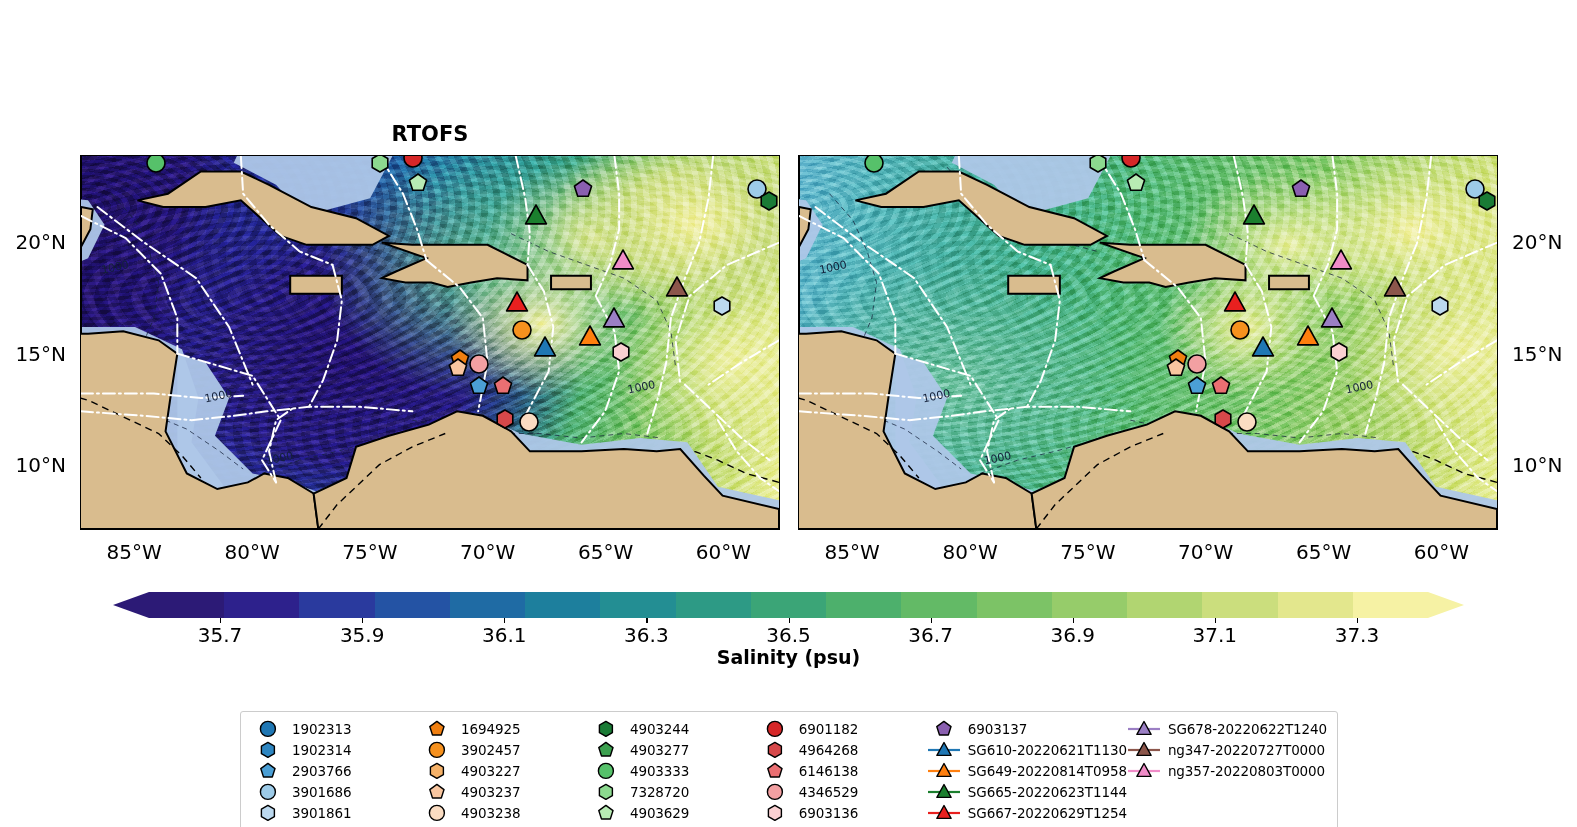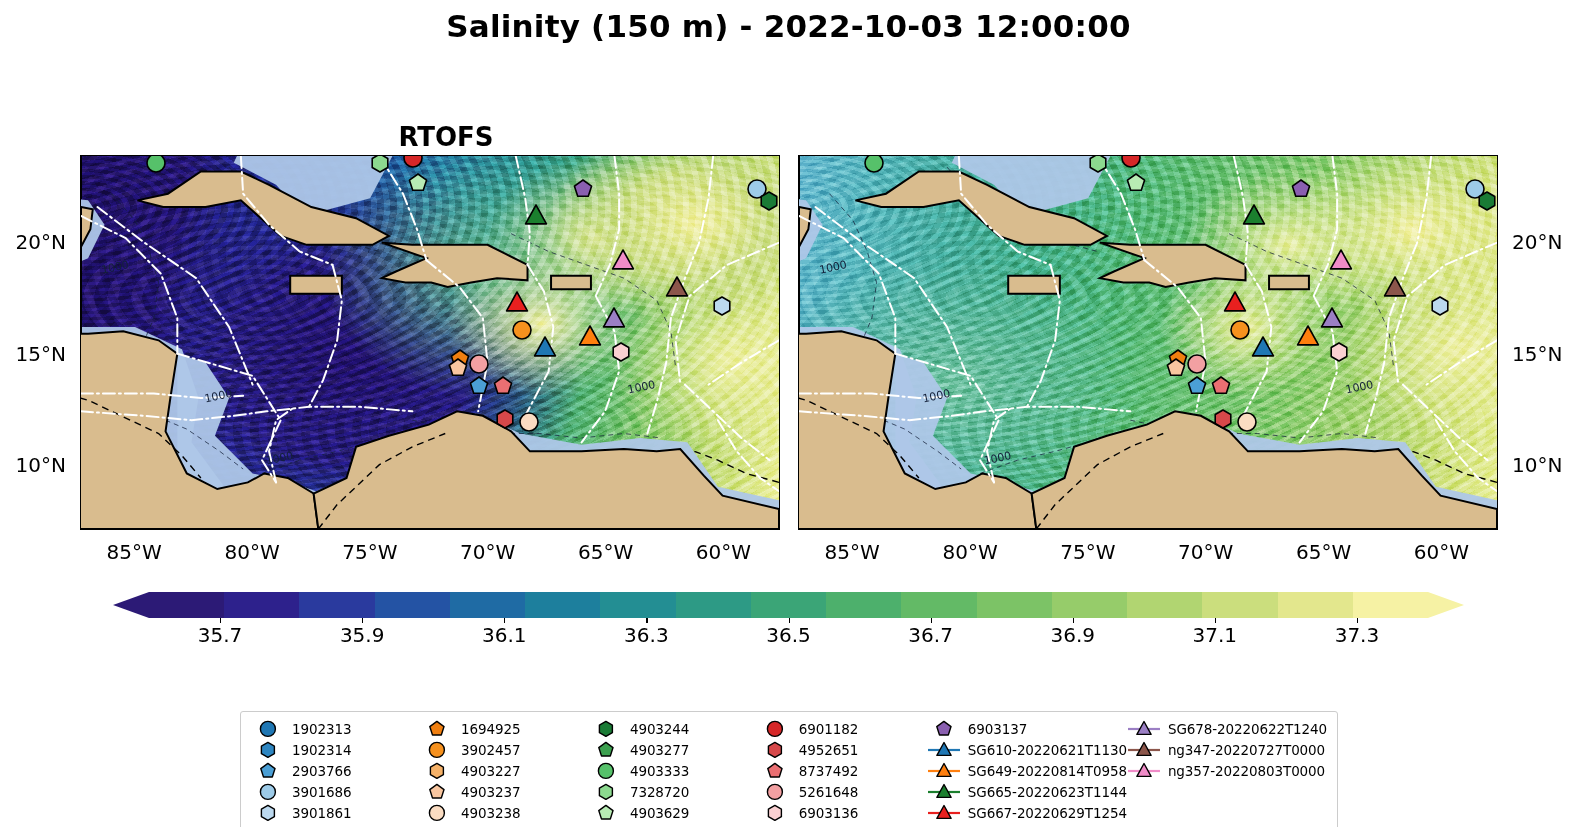--- a/index.html
+++ b/index.html
@@ -13,22 +13,22 @@
     position:absolute;left:0;top:8px;width:1577px;text-align:center;
     font-size:31px;font-weight:bold;letter-spacing:.2px;
   }
 
   
   .panel{position:absolute;top:155px;height:375px;}
   #panel-rtofs{left:80px;width:700px;}
   #panel-amseas{left:798px;width:700px;}
 
   .panel-title{
-    position:absolute;left:16px;top:-33px;width:100%;text-align:center;
-    font-size:26px;font-weight:bold;
+    position:absolute;left:0;top:-33px;width:100%;text-align:center;
+    font-size:21px;font-weight:bold;
   }
 
   .map{
     position:absolute;inset:0;overflow:hidden;
     border:1.4px solid #000;box-sizing:border-box;background:#2a1f6b;
   }
 
   
   .field{position:absolute;inset:0;}
 
@@ -121,21 +121,20 @@
 
   
   .mk{position:absolute;transform:translate(-50%,-50%);}
   .mk svg{display:block;overflow:visible;}
 </style>
 </head>
 <body>
 
 <div class="fig">
 
-  <div id="figure-title">Salinity (150 m) - 2022-10-03 12:00:00</div>
 
   <div class="panel" id="panel-rtofs">
     <div class="panel-title">RTOFS</div>
     <div class="map">
       <div class="field rtofs-base"></div>
       <div class="swirl"></div>
       <div class="swirl2"></div>
       <div class="geo">
           <svg viewBox="0 0 700 375" preserveAspectRatio="none">
             <polygon points="-240.4,0.0 -110.8,42.4 -51.9,37.9 7.1,44.6 23.6,69.2 7.1,102.7 -28.3,118.3 -40.1,154.0 -11.8,171.9 54.2,171.9 101.3,194.2 117.8,243.3 110.8,287.9 143.8,332.6 195.6,328.1 242.8,341.5 261.6,375.0 0.0,375.0 0.0,0.0 -240.4,0.0" fill="#aec7e8" opacity=".95"></polygon>
@@ -667,20 +666,21 @@
       <div class="cblab" style="left: 675.5px;">36.5</div>
       <div class="cbtick" style="left: 817.611px;"></div>
       <div class="cblab" style="left: 817.611px;">36.7</div>
       <div class="cbtick" style="left: 959.722px;"></div>
       <div class="cblab" style="left: 959.722px;">36.9</div>
       <div class="cbtick" style="left: 1101.83px;"></div>
       <div class="cblab" style="left: 1101.83px;">37.1</div>
       <div class="cbtick" style="left: 1243.94px;"></div>
       <div class="cblab" style="left: 1243.94px;">37.3</div>
     </div>
+  <div id="colorbar-label">Salinity (psu)</div>
 
   <div id="legend">
     <div id="legend-grid">
         <div class="lg-item">
           <div class="lg-mark">
             <svg width="19.8" height="19.8" viewBox="-9.9 -9.9 19.8 19.8">
               <circle r="7.5" cx="0" cy="0" fill="#1f77b4" stroke="#000" stroke-width="1.4" stroke-linejoin="round"></circle>
             </svg>
           </div>
           <span class="lg-text">1902313</span>
@@ -749,21 +749,21 @@
             </svg>
           </div>
           <span class="lg-text">4903277</span>
         </div>
         <div class="lg-item">
           <div class="lg-mark">
             <svg width="19.8" height="19.8" viewBox="-9.9 -9.9 19.8 19.8">
               <polygon points="0.00,-7.50 6.50,-3.75 6.50,3.75 0.00,7.50 -6.50,3.75 -6.50,-3.75" fill="#d6484a" stroke="#000" stroke-width="1.4" stroke-linejoin="round"></polygon>
             </svg>
           </div>
-          <span class="lg-text">4952651</span>
+          <span class="lg-text">4964268</span>
         </div>
         <div class="lg-item">
           <div class="lg-mark">
             <svg width="34" height="18" viewBox="0 0 34 18">
               <line x1="1" y1="9" x2="33" y2="9" stroke="#1f77b4" stroke-width="2.2"></line>
               <polygon points="17.0,1.5 24.1,14.4 9.9,14.4" fill="#1f77b4" stroke="#000" stroke-width="1.4" stroke-linejoin="round"></polygon>
             </svg>
           </div>
           <span class="lg-text">SG610-20220621T1130</span>
         </div>
@@ -799,21 +799,21 @@
             </svg>
           </div>
           <span class="lg-text">4903333</span>
         </div>
         <div class="lg-item">
           <div class="lg-mark">
             <svg width="19.8" height="19.8" viewBox="-9.9 -9.9 19.8 19.8">
               <polygon points="0.00,-7.50 7.13,-2.32 4.41,6.07 -4.41,6.07 -7.13,-2.32" fill="#ea6f72" stroke="#000" stroke-width="1.4" stroke-linejoin="round"></polygon>
             </svg>
           </div>
-          <span class="lg-text">8737492</span>
+          <span class="lg-text">6146138</span>
         </div>
         <div class="lg-item">
           <div class="lg-mark">
             <svg width="34" height="18" viewBox="0 0 34 18">
               <line x1="1" y1="9" x2="33" y2="9" stroke="#ff7f0e" stroke-width="2.2"></line>
               <polygon points="17.0,1.5 24.1,14.4 9.9,14.4" fill="#ff7f0e" stroke="#000" stroke-width="1.4" stroke-linejoin="round"></polygon>
             </svg>
           </div>
           <span class="lg-text">SG649-20220814T0958</span>
         </div>
@@ -849,21 +849,21 @@
             </svg>
           </div>
           <span class="lg-text">7328720</span>
         </div>
         <div class="lg-item">
           <div class="lg-mark">
             <svg width="19.8" height="19.8" viewBox="-9.9 -9.9 19.8 19.8">
               <circle r="7.5" cx="0" cy="0" fill="#f2a0a2" stroke="#000" stroke-width="1.4" stroke-linejoin="round"></circle>
             </svg>
           </div>
-          <span class="lg-text">5261648</span>
+          <span class="lg-text">4346529</span>
         </div>
         <div class="lg-item">
           <div class="lg-mark">
             <svg width="34" height="18" viewBox="0 0 34 18">
               <line x1="1" y1="9" x2="33" y2="9" stroke="#1b7f2e" stroke-width="2.2"></line>
               <polygon points="17.0,1.5 24.1,14.4 9.9,14.4" fill="#1b7f2e" stroke="#000" stroke-width="1.4" stroke-linejoin="round"></polygon>
             </svg>
           </div>
           <span class="lg-text">SG665-20220623T1144</span>
         </div>

